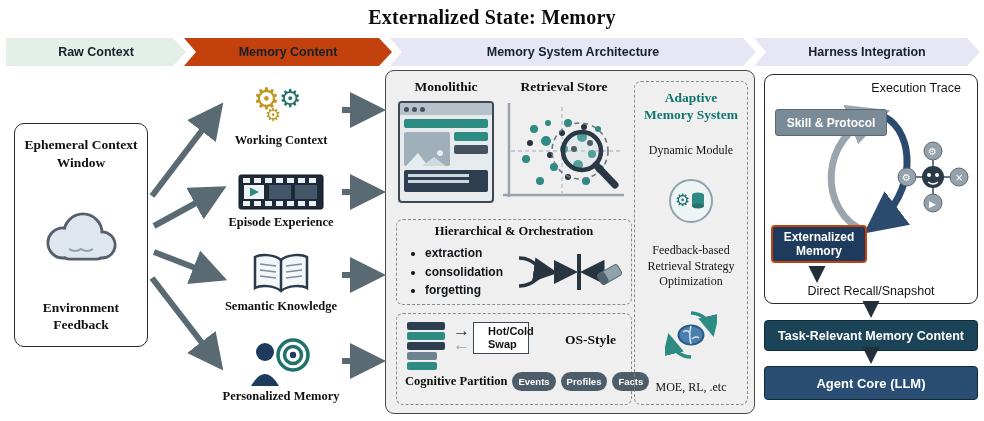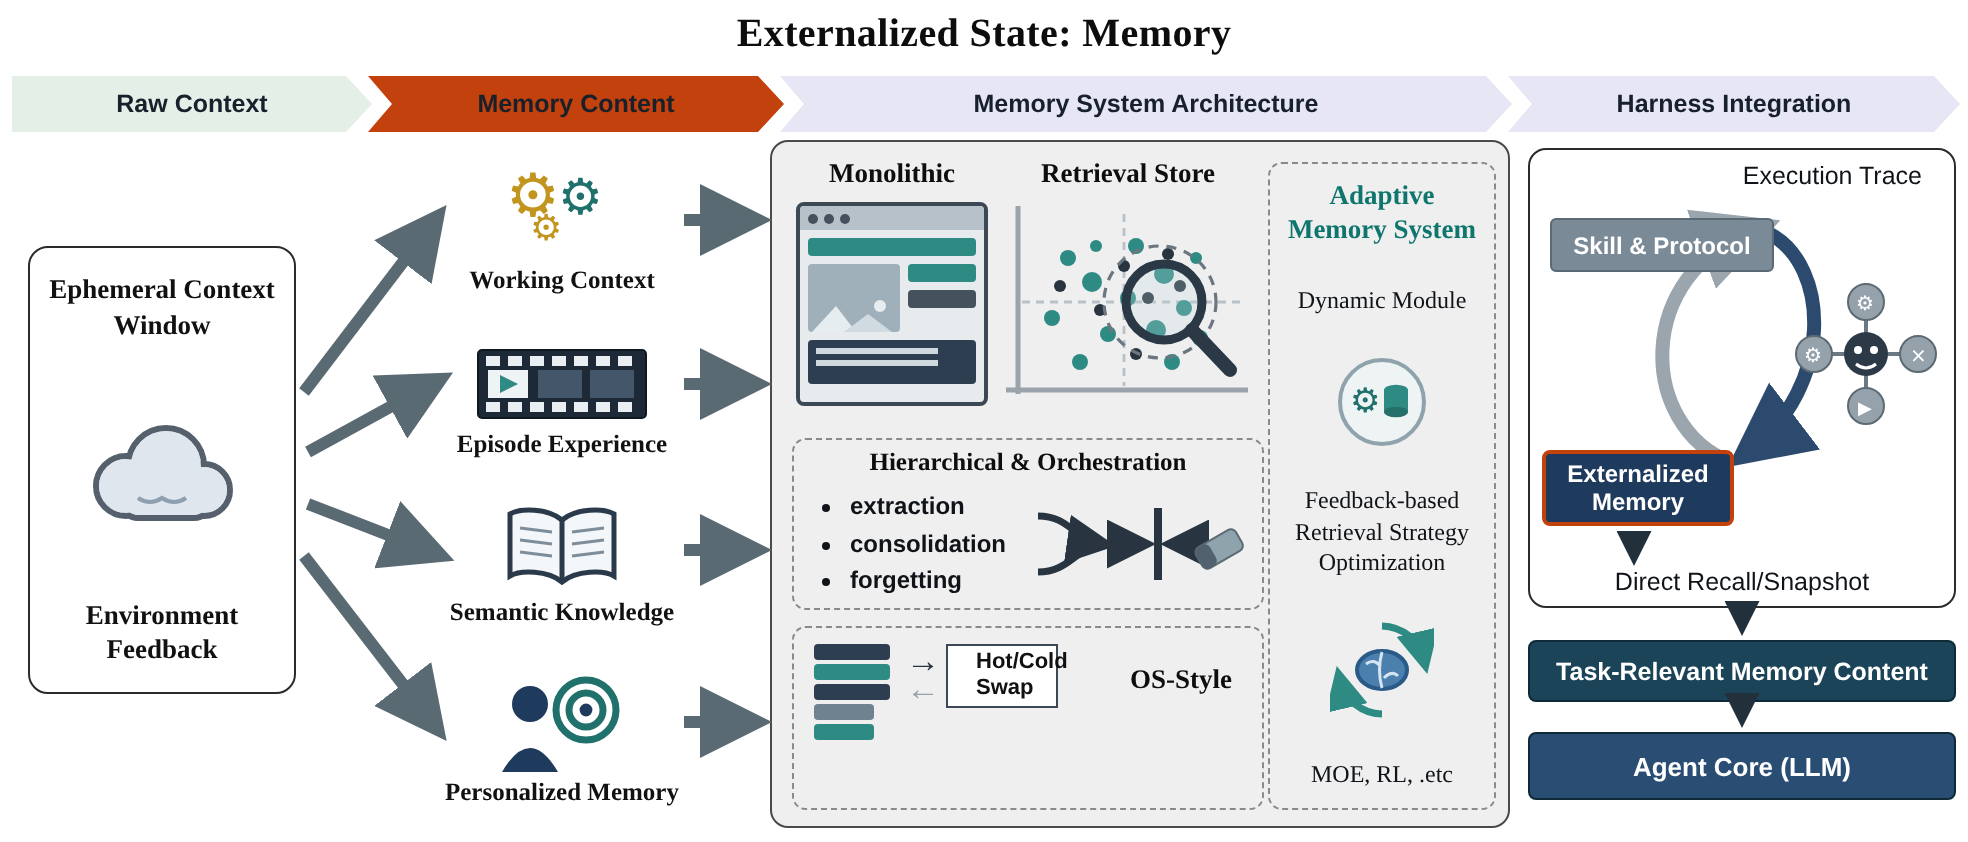--- a/index.html
+++ b/index.html
@@ -300,20 +300,26 @@
           <i></i>
         </div>
       <div class="swap-wrap">
         <div class="swap-arrows">
           <span class="fwd">→</span>
             <span class="back">←</span>
         </div>
         <div class="swap-box">Hot/Cold Swap</div>
       </div>
       <div class="os-style">OS-Style</div>
+      <div class="part-row">
+        <span class="part-label">Cognitive Partition</span>
+        <span class="pill">Events</span>
+        <span class="pill">Profiles</span>
+        <span class="pill">Facts</span>
+      </div>
     </div>
 
     <div class="dash adaptive" style="left:248px; top:10px; width:114px; height:324px;">
       <div class="atitle">Adaptive Memory System</div>
       <div class="atext">Dynamic Module</div>
       <svg width="46" height="46" viewBox="0 0 46 46">
         <circle cx="23" cy="23" r="21" fill="#eef3f4" stroke="#8fa3ad" stroke-width="2"></circle>
         <text x="7" y="28" font-size="17" fill="#20706c">⚙</text>
         <ellipse cx="30" cy="17" rx="6" ry="2.6" fill="#2e8b84"></ellipse>
         <rect x="24" y="17" width="12" height="11" fill="#2e8b84"></rect>

